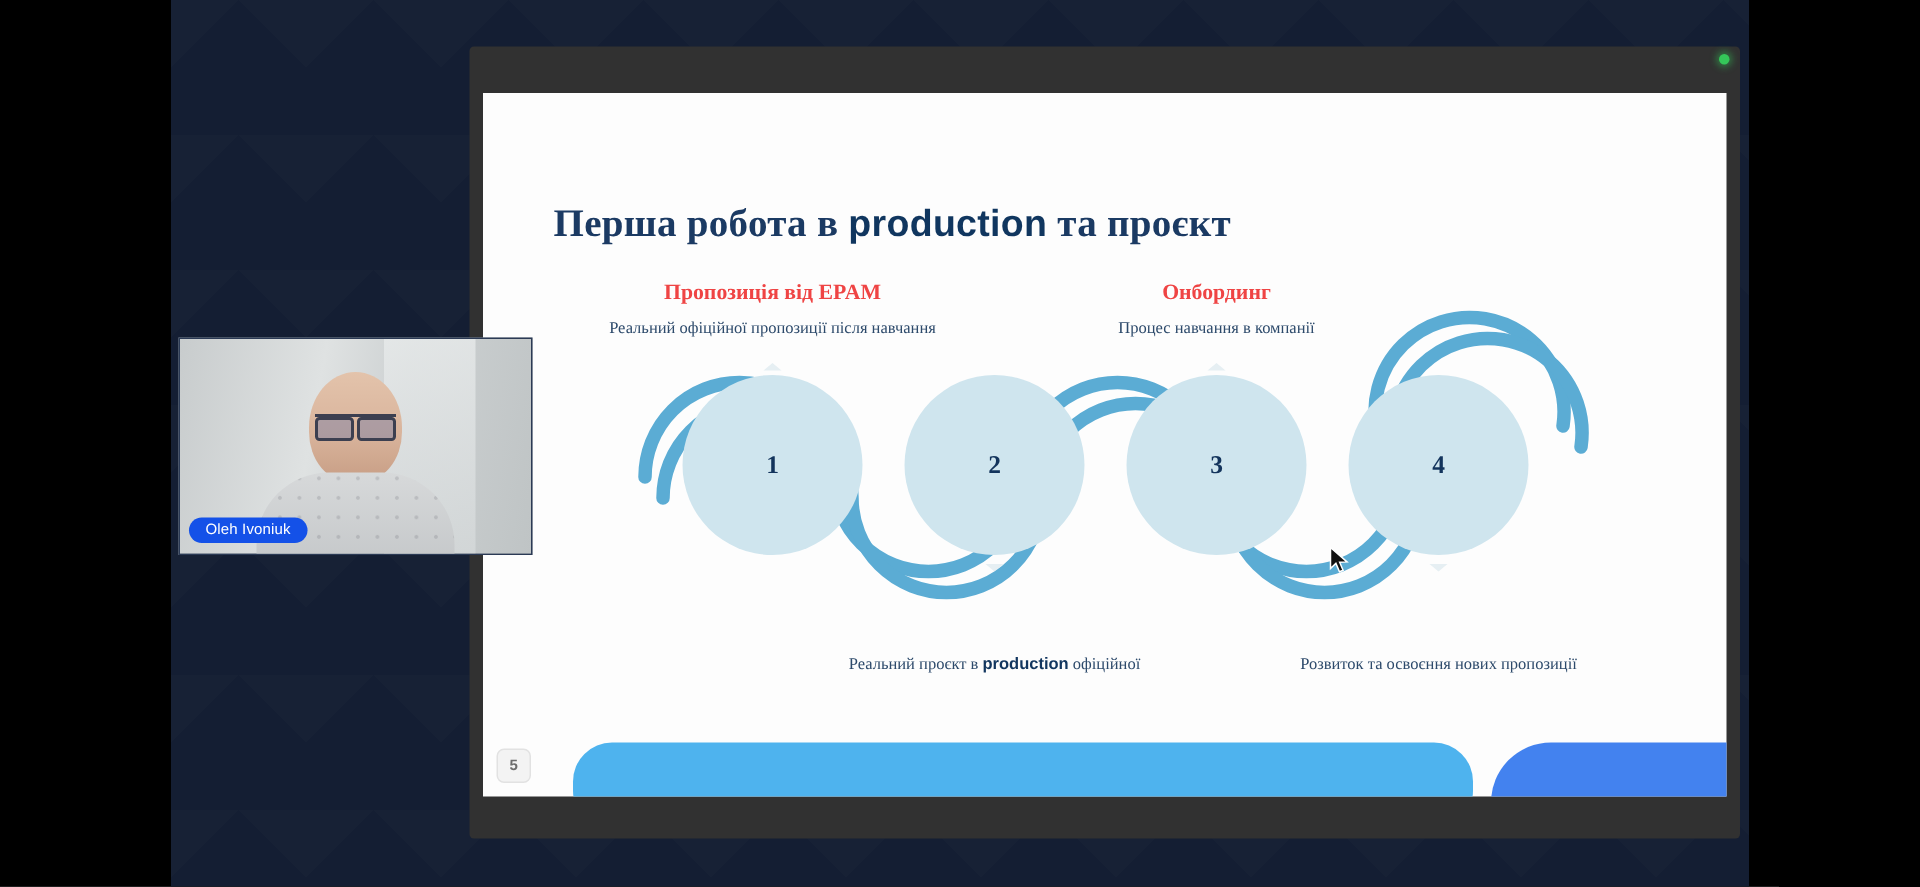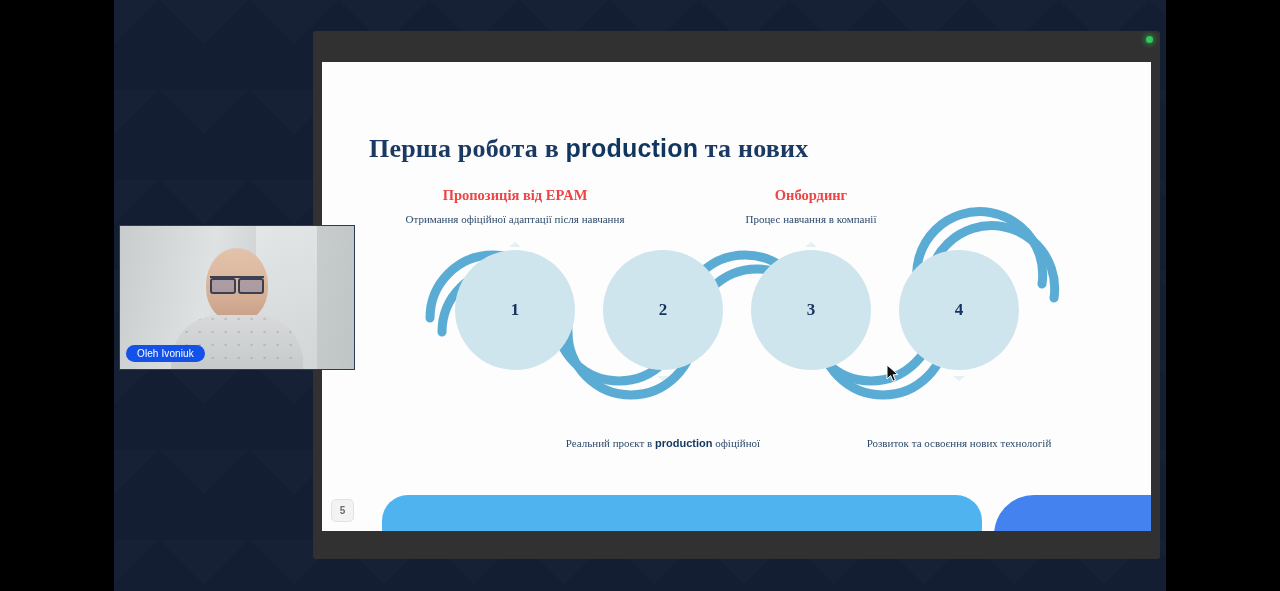--- a/index.html
+++ b/index.html
@@ -95,21 +95,21 @@
 <div id="stage">
 
   <div id="call-bg"></div>
 
   <div id="present-frame">
     <div id="rec-dot"></div>
 
     <div id="slide">
 
       <div id="slide-title">
-        <span>Перша робота в </span><span class="prod">production</span><span> та нових</span>
+        <span>Перша робота в </span><span class="prod">production</span><span> та проєкт</span>
       </div>
 
       <svg id="ribbon" viewBox="0 0 829 469">
         <g fill="none" stroke="#5bacd4" stroke-linecap="round">
           <path d="M112 278
                    A 63 63 0 1 1 238 278
                    A 63 63 0 1 0 364 278
                    A 63 63 0 1 1 490 278
                    A 63 63 0 1 0 616 278
                    A 63 63 0 1 1 724 244" stroke-width="9" transform="translate(-4,-22)"></path>
@@ -135,34 +135,34 @@
         <span>4</span>
       </div>
 
       <div class="tri up" style="left:187px;top:180px;"></div>
       <div class="tri down" style="left:335px;top:314px;"></div>
       <div class="tri up" style="left:483px;top:180px;"></div>
       <div class="tri down" style="left:631px;top:314px;"></div>
 
       <div class="step-head" style="left:73px;top:125px;width:240px;">Пропозиція від EPAM</div>
       <div class="step-sub" style="left:43px;top:151px;width:300px;">
-        <span>Отримання офіційної адаптації після навчання</span>
+        <span>Реальний офіційної пропозиції після навчання</span>
       </div>
 
       <div class="step-head" style="left:419px;top:125px;width:140px;">Онбординг</div>
       <div class="step-sub" style="left:389px;top:151px;width:200px;">
         <span>Процес навчання в компанії</span>
       </div>
 
       <div class="step-sub" style="left:201px;top:375px;width:280px;">
         <span>Реальний проєкт в </span><span class="prod">production</span><span> офіційної</span>
       </div>
 
       <div class="step-sub" style="left:497px;top:375px;width:280px;">
-        <span>Розвиток та освоєння нових технологій</span>
+        <span>Розвиток та освоєння нових пропозиції</span>
       </div>
 
       <div id="bar-light"></div>
       <div id="bar-dark"></div>
 
       <div id="slide-num">
         <span>5</span>
       </div>
 
     </div>

